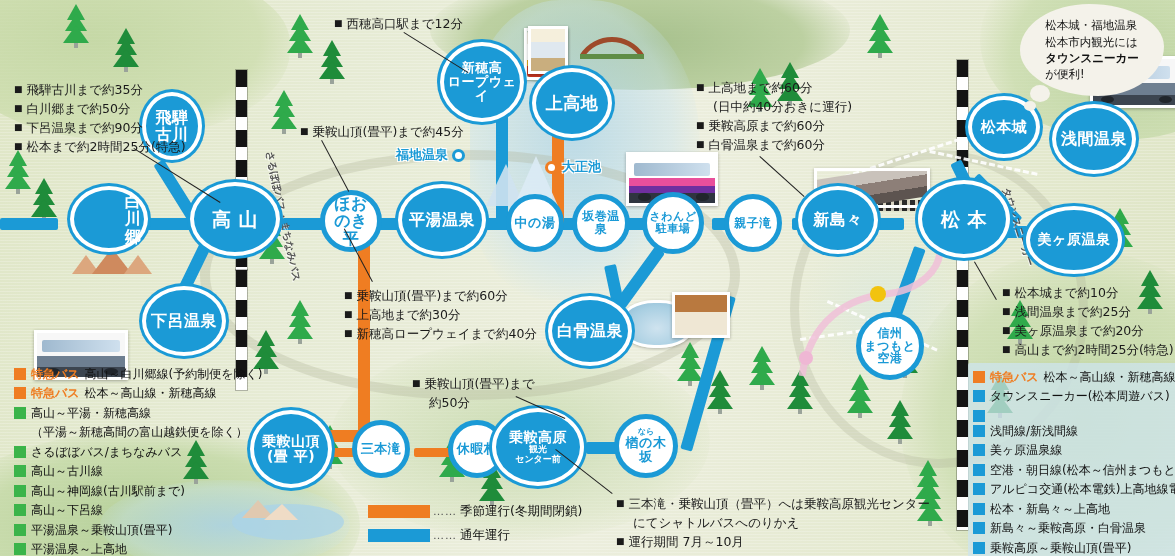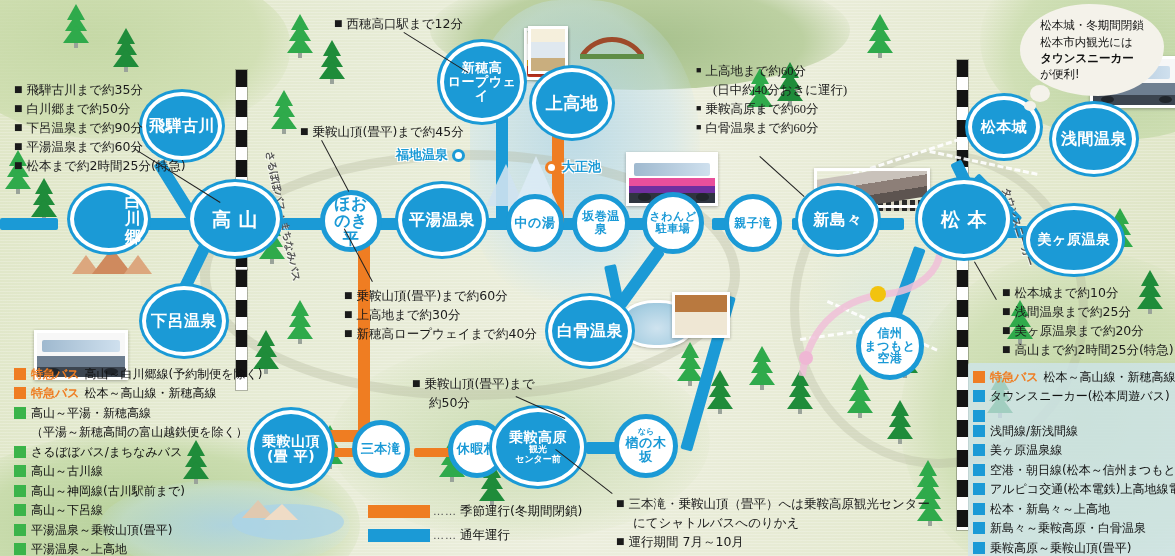--- a/index.html
+++ b/index.html
@@ -442,21 +442,21 @@
     </svg>
   </div>
   <div style="position:absolute;left:228px;top:488px;">
     <svg width="120" height="56" viewBox="0 0 120 56">
       <ellipse cx="60" cy="34" rx="56" ry="18" fill="#a9d3e8" opacity=".75"></ellipse>
       <path d="M14,30 L30,12 L46,30 Z" fill="#e0c9b0"></path>
       <path d="M36,32 L54,16 L70,32 Z" fill="#efdcc6"></path>
     </svg>
   </div>
 
-  <div class="st major" style="left:142px;top:92px;width:80px;height:68px;font-size:16px;">
+  <div class="st major" style="left:142px;top:92px;width:60px;height:68px;font-size:16px;">
     <span class="lbl">飛騨古川</span>
   </div>
   <div class="st major" style="left:70px;top:186px;width:78px;height:66px;font-size:16px;padding-left:48px;">
     <span class="lbl">白川郷</span>
   </div>
   <div class="st major" style="left:190px;top:182px;width:90px;height:74px;font-size:19px;">
     <span class="lbl">高 山</span>
   </div>
   <div class="st major" style="left:142px;top:286px;width:84px;height:70px;font-size:16px;">
     <span class="lbl">下呂温泉</span>
@@ -548,21 +548,20 @@
   </div>
   <div class="dotlabel" style="left:545px;top:158px;">
     <span class="dot or"></span>
     <span class="tx">大正池</span>
   </div>
 
   <div class="ann" style="left:14px;top:80px;">
     <span class="row">飛騨古川まで約35分</span>
     <span class="row">白川郷まで約50分</span>
     <span class="row">下呂温泉まで約90分</span>
-    <span class="row">平湯温泉まで約60分</span>
     <span class="row">松本まで約2時間25分(特急)</span>
   </div>
   <div class="leader" style="left:134px;top:148px;width:102px;transform:rotate(32deg);"></div>
 
   <div class="ann" style="left:334px;top:14px;">
     <span class="row">西穂高口駅まで12分</span>
   </div>
   <div class="leader" style="left:404px;top:32px;width:76px;transform:rotate(32deg);"></div>
 
   <div class="ann" style="left:300px;top:122px;">
@@ -570,21 +569,21 @@
   </div>
   <div class="leader" style="left:322px;top:140px;width:58px;transform:rotate(62deg);"></div>
 
   <div class="ann" style="left:344px;top:286px;">
     <span class="row">乗鞍山頂(畳平)まで約60分</span>
     <span class="row">上高地まで約30分</span>
     <span class="row">新穂高ロープウェイまで約40分</span>
   </div>
   <div class="leader" style="left:372px;top:282px;width:60px;transform:rotate(-118deg);"></div>
 
-  <div class="ann" style="left:696px;top:62px;font-family:Liberation Serif, serif;">
+  <div class="ann" style="left:696px;top:78px;">
     <span class="row">上高地まで約60分</span>
     <span class="row cont">(日中約40分おきに運行)</span>
     <span class="row">乗鞍高原まで約60分</span>
     <span class="row">白骨温泉まで約60分</span>
   </div>
   <div class="leader" style="left:760px;top:156px;width:60px;transform:rotate(42deg);"></div>
 
   <div class="ann" style="left:1002px;top:283px;">
     <span class="row">松本城まで約10分</span>
     <span class="row">浅間温泉まで約25分</span>
@@ -601,21 +600,21 @@
 
   <div class="ann" style="left:616px;top:494px;">
     <span class="row">三本滝・乗鞍山頂（畳平）へは乗鞍高原観光センター</span>
     <span class="row cont">にてシャトルバスへのりかえ</span>
     <span class="row">運行期間 7月～10月</span>
   </div>
   <div class="leader" style="left:612px;top:494px;width:72px;transform:rotate(-142deg);"></div>
 
   <div class="bubble" style="left:1022px;top:6px;width:140px;height:88px;">
     <div>
-      <span style="display:block;">松本城・冬期間閉鎖</span>
+      <span style="display:block;">松本城・福地温泉</span>
       <span style="display:block;">松本市内観光には</span>
       <span style="display:block;font-weight:bold;">タウンスニーカー</span>
       <span style="display:block;">が便利!</span>
     </div>
   </div>
 
   <div class="legend" style="left:14px;top:365px;">
     <div class="li">
         <i class="sw o"></i>
         <span><span class="ex">特急バス</span><span>高山～白川郷線(予約制便を除く)</span></span>

